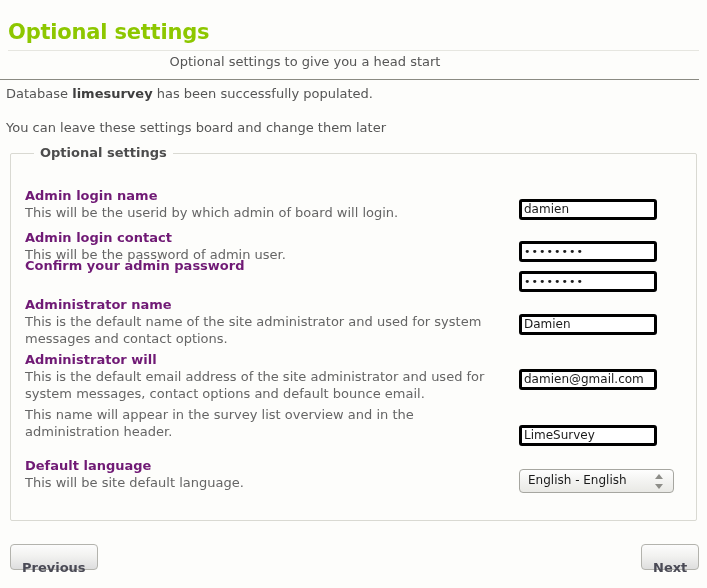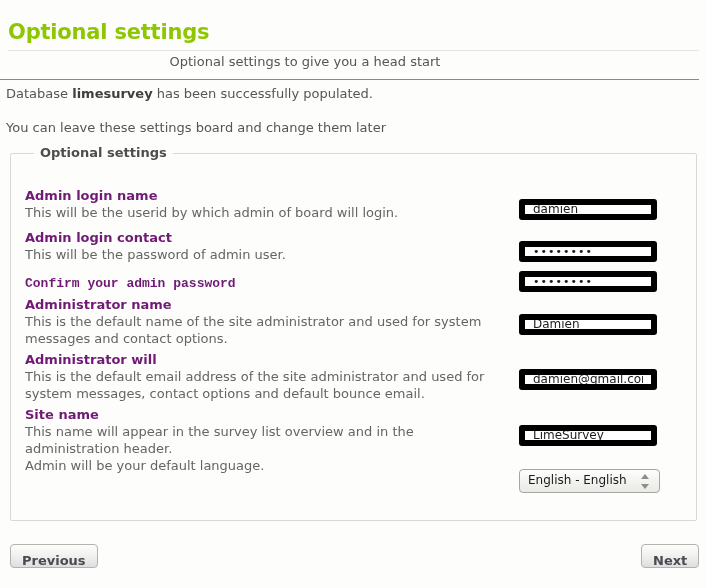--- a/index.html
+++ b/index.html
@@ -131,38 +131,38 @@
   }
 
   .field-col {
     position: absolute;
     left: 508px;
   }
   input.txt {
     box-sizing: border-box;
     width: 138px;
     height: 21px;
-    padding: 0 8px;
-    border: 6px solid #000000;
+    padding: 0 2px;
+    border: 3px solid #000000;
     border-radius: 3px;
     background: #ffffff;
     font-family: "DejaVu Sans", sans-serif;
     font-size: 12px;
     color: #1a1a1a;
     outline: none;
   }
   input.txt.pwd {
     font-size: 11px;
     letter-spacing: 1px;
   }
 
   .select-wrap {
     position: relative;
     box-sizing: border-box;
-    width: 141px;
+    width: 155px;
     height: 24px;
     border: 1px solid #a6a6a0;
     border-radius: 4px;
     background: linear-gradient(to bottom, #fefefe 0%, #f3f3f1 50%, #e9e9e5 100%);
   }
   .select-wrap .sel-text {
     position: absolute;
     left: 8px;
     top: 3px;
     font-size: 12px;
@@ -190,21 +190,21 @@
   .spinner .dn {
     bottom: 1px;
     border-top: 5px solid #8d8d88;
   }
 
   
   .btn {
     position: absolute;
     box-sizing: border-box;
     height: 24px;
-    padding: 5px 11px;
+    padding: 12px 11px;
     border: 1px solid #b3b3ad;
     border-radius: 4px;
     background: linear-gradient(to bottom, #fcfcfc 0%, #f2f2f0 45%, #dedede 100%);
     font-family: "DejaVu Sans", sans-serif;
     font-size: 13px;
     font-weight: bold;
     color: #4a4a55;
     line-height: 22px;
     text-align: center;
     cursor: pointer;
@@ -238,49 +238,49 @@
           <div class="field-col" style="top: 44px;"><input class="txt" type="text" value="damien" style=""></div>
         </div>
         <div class="row">
           <div class="label-col" style="top: 75px;">
             <div class="f-label">Admin login contact</div>
             <div class="f-desc">This will be the password of admin user.</div>
           </div>
           <div class="field-col" style="top: 86px;"><input class="txt pwd" type="text" value="••••••••" style=""></div>
         </div>
         <div class="row">
-          <div class="label-col" style="top: 121px; font-family: Liberation Mono, monospace;">
+          <div class="label-col" style="top: 103px;">
             <div class="f-label">Confirm your admin password</div>
           </div>
           <div class="field-col" style="top: 116px;"><input class="txt pwd" type="text" value="••••••••" style=""></div>
         </div>
         <div class="row">
           <div class="label-col" style="top: 142px;">
             <div class="f-label">Administrator name</div>
             <div class="f-desc">This is the default name of the site administrator and used for system messages and contact options.</div>
           </div>
           <div class="field-col" style="top: 159px;"><input class="txt" type="text" value="Damien" style=""></div>
         </div>
         <div class="row">
           <div class="label-col" style="top: 197px;">
             <div class="f-label">Administrator will</div>
             <div class="f-desc">This is the default email address of the site administrator and used for system messages, contact options and default bounce email.</div>
           </div>
           <div class="field-col" style="top: 214px;"><input class="txt" type="text" value="damien@gmail.com" style=""></div>
         </div>
         <div class="row">
           <div class="label-col" style="top: 252px;">
-            <div class="f-label">Site name</div>
             <div class="f-desc">This name will appear in the survey list overview and in the administration header.</div>
           </div>
           <div class="field-col" style="top: 270px;"><input class="txt" type="text" value="LimeSurvey" style=""></div>
         </div>
         <div class="row">
           <div class="label-col" style="top: 303px;">
-            <div class="f-desc">Admin will be your default language.</div>
+            <div class="f-label">Default language</div>
+            <div class="f-desc">This will be site default language.</div>
           </div>
           <div class="field-col" style="top: 315px;">
             <div class="select-wrap">
               <span class="sel-text">English - English</span>
               <span class="spinner">
                 <span class="up"></span>
                 <span class="dn"></span>
               </span>
             </div>
           </div>

